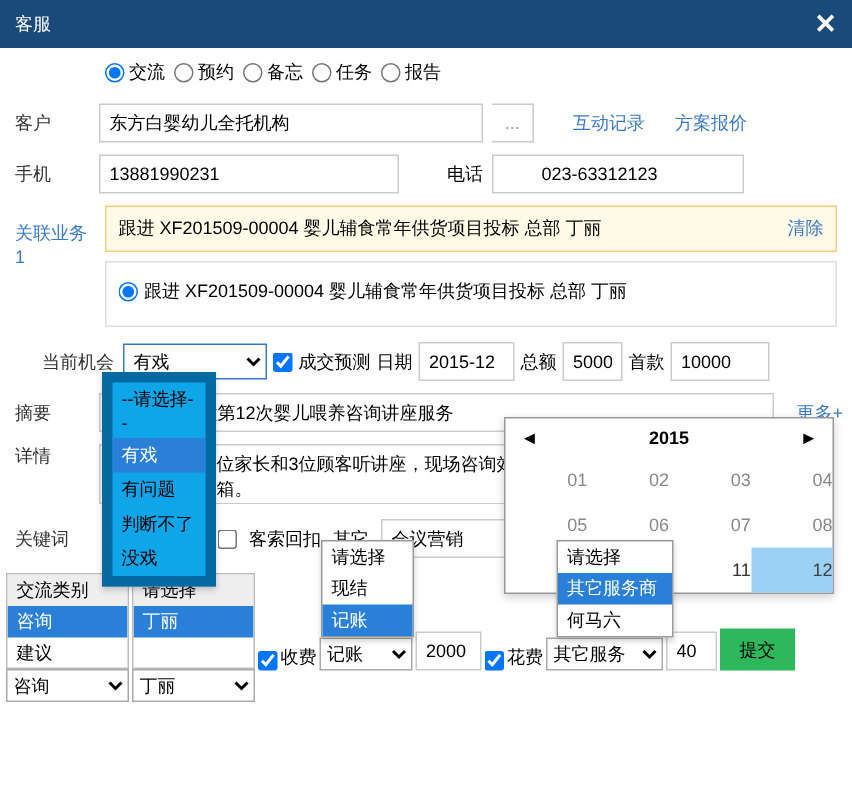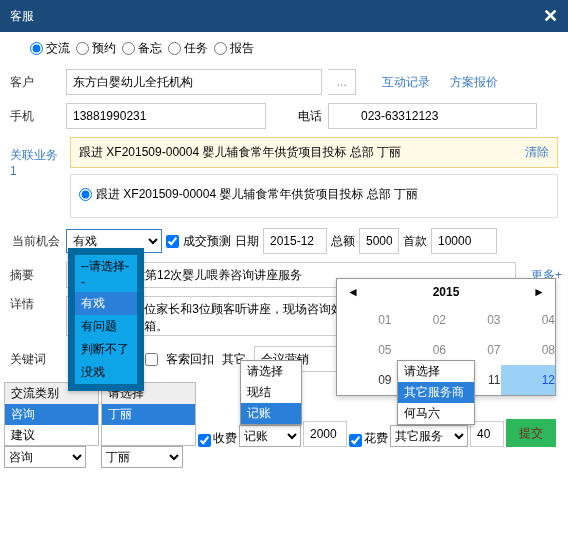--- a/index.html
+++ b/index.html
@@ -1,48 +1,48 @@
 <!DOCTYPE html>
 <html><head>
 <meta charset="utf-8">
 <style>
 *{box-sizing:border-box;margin:0;padding:0;font-family:"Microsoft YaHei",Arial,sans-serif;font-size:12px}
 body{width:568px;height:540px;background:#fff;overflow:hidden;position:relative}
 .titlebar{background:#1a4a7a;color:#fff;height:32px;line-height:32px;padding:0 10px;display:flex;justify-content:space-between;align-items:center}
 .titlebar .close{font-size:18px;font-weight:bold;cursor:pointer}
-.radio-row{padding:8px 10px 8px 30px;display:flex;gap:6px;align-items:flex-end}
+.radio-row{padding:8px 10px 8px 70px;display:flex;gap:6px;align-items:flex-end}
 .radio-row label{display:flex;align-items:center;gap:3px;cursor:pointer}
 .row{display:flex;align-items:center;padding:4px 10px;gap:6px}
 .lbl{width:50px;text-align:left;color:#333}
 input[type=text]{border:1px solid #ccc;padding:4px 6px;height:26px;background:#fff}
 .w200{width:256px}
 .search-btn{border:1px solid #ccc;border-left:none;height:26px;width:28px;background:#fff;cursor:pointer;color:#999}
 .link{color:#3a7bc8;cursor:pointer}
 .biz-box{margin:4px 10px 4px 70px;border:1px solid #f0d080;background:#fffbe6;padding:6px 8px;display:flex;justify-content:space-between;align-items:center}
 .radio-block{margin:6px 10px 6px 70px;border:1px solid #ddd;padding:8px;line-height:22px}
 .radio-block label{display:flex;align-items:center;gap:4px;margin-bottom:4px}
-.opp-row{display:flex;align-items:center;padding:4px 12px;gap:4px;position:relative}
+.opp-row{display:flex;align-items:center;padding:4px 28px;gap:4px;position:relative}
 .sel{border:1px solid #3a7bc8;height:24px;padding:2px;background:#fff}
 .textarea{border:1px solid #ccc;width:490px;height:40px;padding:4px;resize:none}
 .kw-row{display:flex;align-items:center;padding:6px 10px;gap:8px}
 .bottom{display:flex;align-items:center;padding:4px 4px;gap:2px;position:relative}
-.listbox{border:1px solid #bbb;background:#fff;width:95px;height:64px;overflow:hidden}
+.listbox{border:1px solid #bbb;background:#fff;width:82px;height:64px;overflow:hidden}
 .listbox div{padding:2px 6px;cursor:pointer}
 .listbox .sel-item{background:#2a80d8;color:#fff}
 .small-sel{border:1px solid #aaa;height:22px;width:82px;background:#fff}
-.submit{background:#2eb85c;color:#7f1d1d;border:none;height:28px;width:50px;cursor:pointer}
+.submit{background:#2eb85c;color:#000000;border:none;height:28px;width:50px;cursor:pointer}
 .dropdown-pop{position:absolute;border:7px solid #0369a1;background:#0ea5e9;width:76px;z-index:10;box-shadow:0 2px 4px rgba(0,0,0,.2)}
 .dropdown-pop div{padding:3px 6px;cursor:pointer}
 .dropdown-pop .hl{background:#2a80d8;color:#fff}
 .cal{position:absolute;border:1px solid #999;background:#fff;width:220px;z-index:9;box-shadow:0 2px 6px rgba(0,0,0,.2);right:12px;top:278px}
 .cal-head{display:flex;justify-content:space-between;padding:6px 10px;font-weight:bold}
 .cal-grid{display:grid;grid-template-columns:repeat(4,1fr);text-align:right}
 .cal-grid div{padding:8px 0;cursor:pointer;color:#888}
 .cal-grid .dark{color:#333}
-.cal-grid .sel-month{background:#9ad1f5;color:#1d4ed8}
+.cal-grid .sel-month{background:#9ad1f5;color:#404040}
 .more{color:#3a7bc8;position:absolute;right:6px}
 .drop-float{position:absolute;border:1px solid #999;background:#fff;z-index:20;box-shadow:0 2px 4px rgba(0,0,0,.2)}
 .drop-float div{padding:2px 6px;cursor:pointer}
 .drop-float .hl{background:#2a80d8;color:#fff}
 </style>
 </head>
 <body>
 
 <div class="titlebar">
   <span>客服</span>
@@ -80,21 +80,21 @@
   <span class="link">互动记录</span>
   <span style="width:8px"></span>
   <span class="link">方案报价</span>
 </div>
 
 <div class="row">
   <span class="lbl">手机</span>
   <input type="text" style="width: 200px;" value="13881990231">
   <span style="width:20px"></span>
   <span>电话</span>
-  <input type="text" style="width: 209px; padding-left: 32px;" value="023-63312123">
+  <input type="text" style="width: 168px; padding-left: 32px;" value="023-63312123">
 </div>
 
 <div style="position:relative">
   <div class="lbl link" style="position:absolute;left:10px;top:10px">关联业务1</div>
   <div class="biz-box">
     <span>跟进 XF201509-00004 婴儿辅食常年供货项目投标 总部 丁丽</span>
     <span class="link">清除</span>
   </div>
 </div>
 

